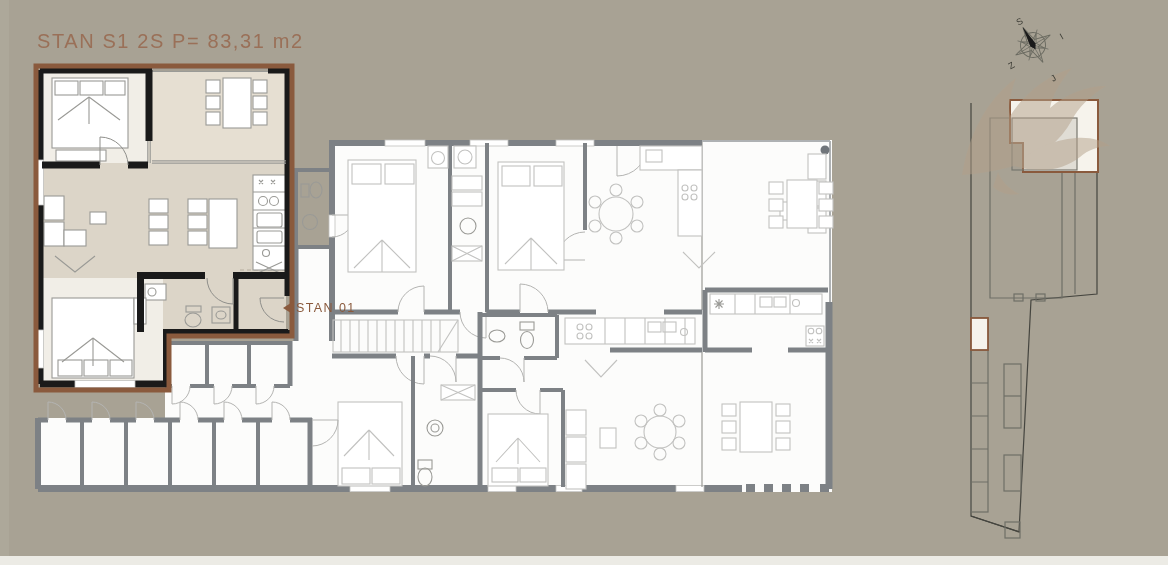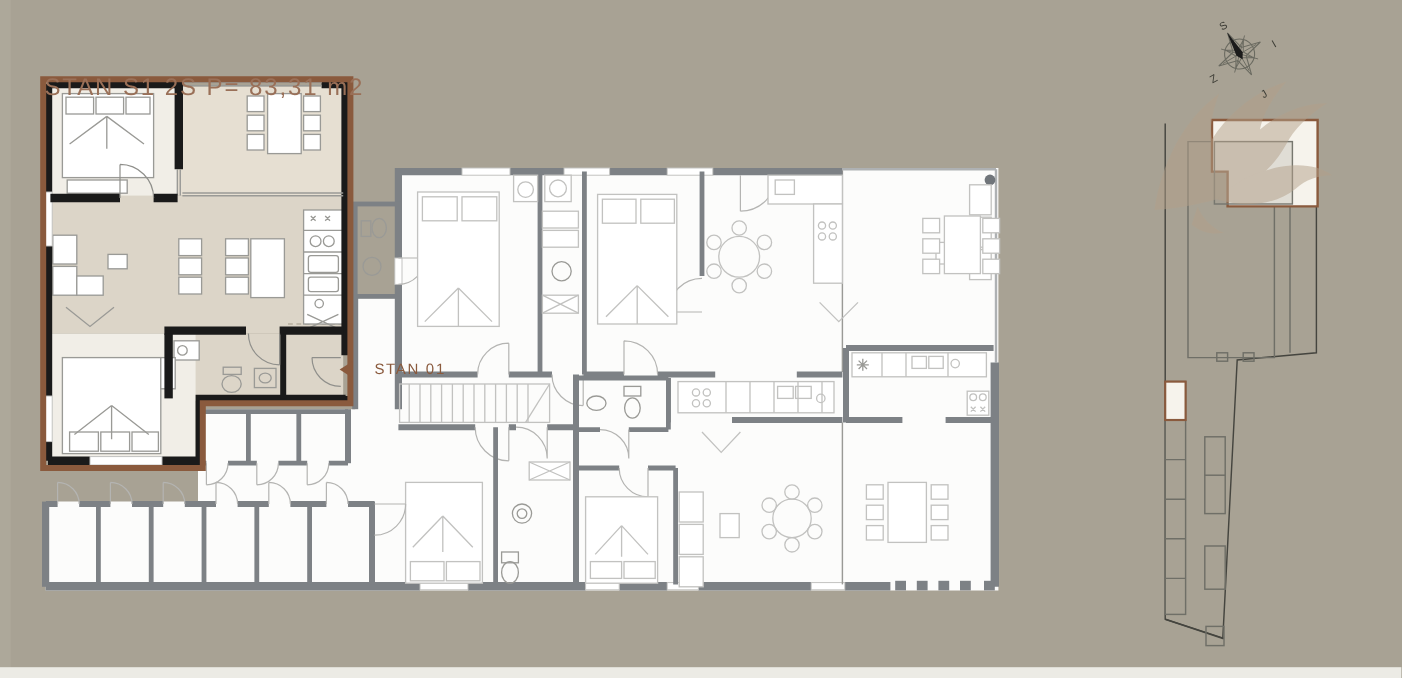--- a/index.html
+++ b/index.html
@@ -6,25 +6,24 @@
   body{
     width:1168px;height:565px;position:relative;overflow:hidden;
     background:var(--bg,#a8a294);
     font-family:"Liberation Sans",sans-serif;
   }
   #canvas{position:absolute;left:0;top:0}
   .title{
     position:absolute;left:37px;top:30px;
     font-size:20px;letter-spacing:1.6px;color:var(--brown,#9a7058);
     white-space:nowrap;
-    margin-top:32px;
   }
   .stan-label{
     position:absolute;left:283px;top:301px;
-    display:flex;align-items:center;gap:18px;
+    display:flex;align-items:center;gap:2px;
     color:var(--outline,#8a5a3d);font-size:12.5px;letter-spacing:1.4px;
     white-space:nowrap;cursor:pointer;
   }
   .tri{
     width:0;height:0;
     border-top:7px solid transparent;border-bottom:7px solid transparent;
     border-right:11px solid var(--outline,#8a5a3d);
   }
   
   .gw{stroke:var(--graywall,#7d8185);fill:none}

